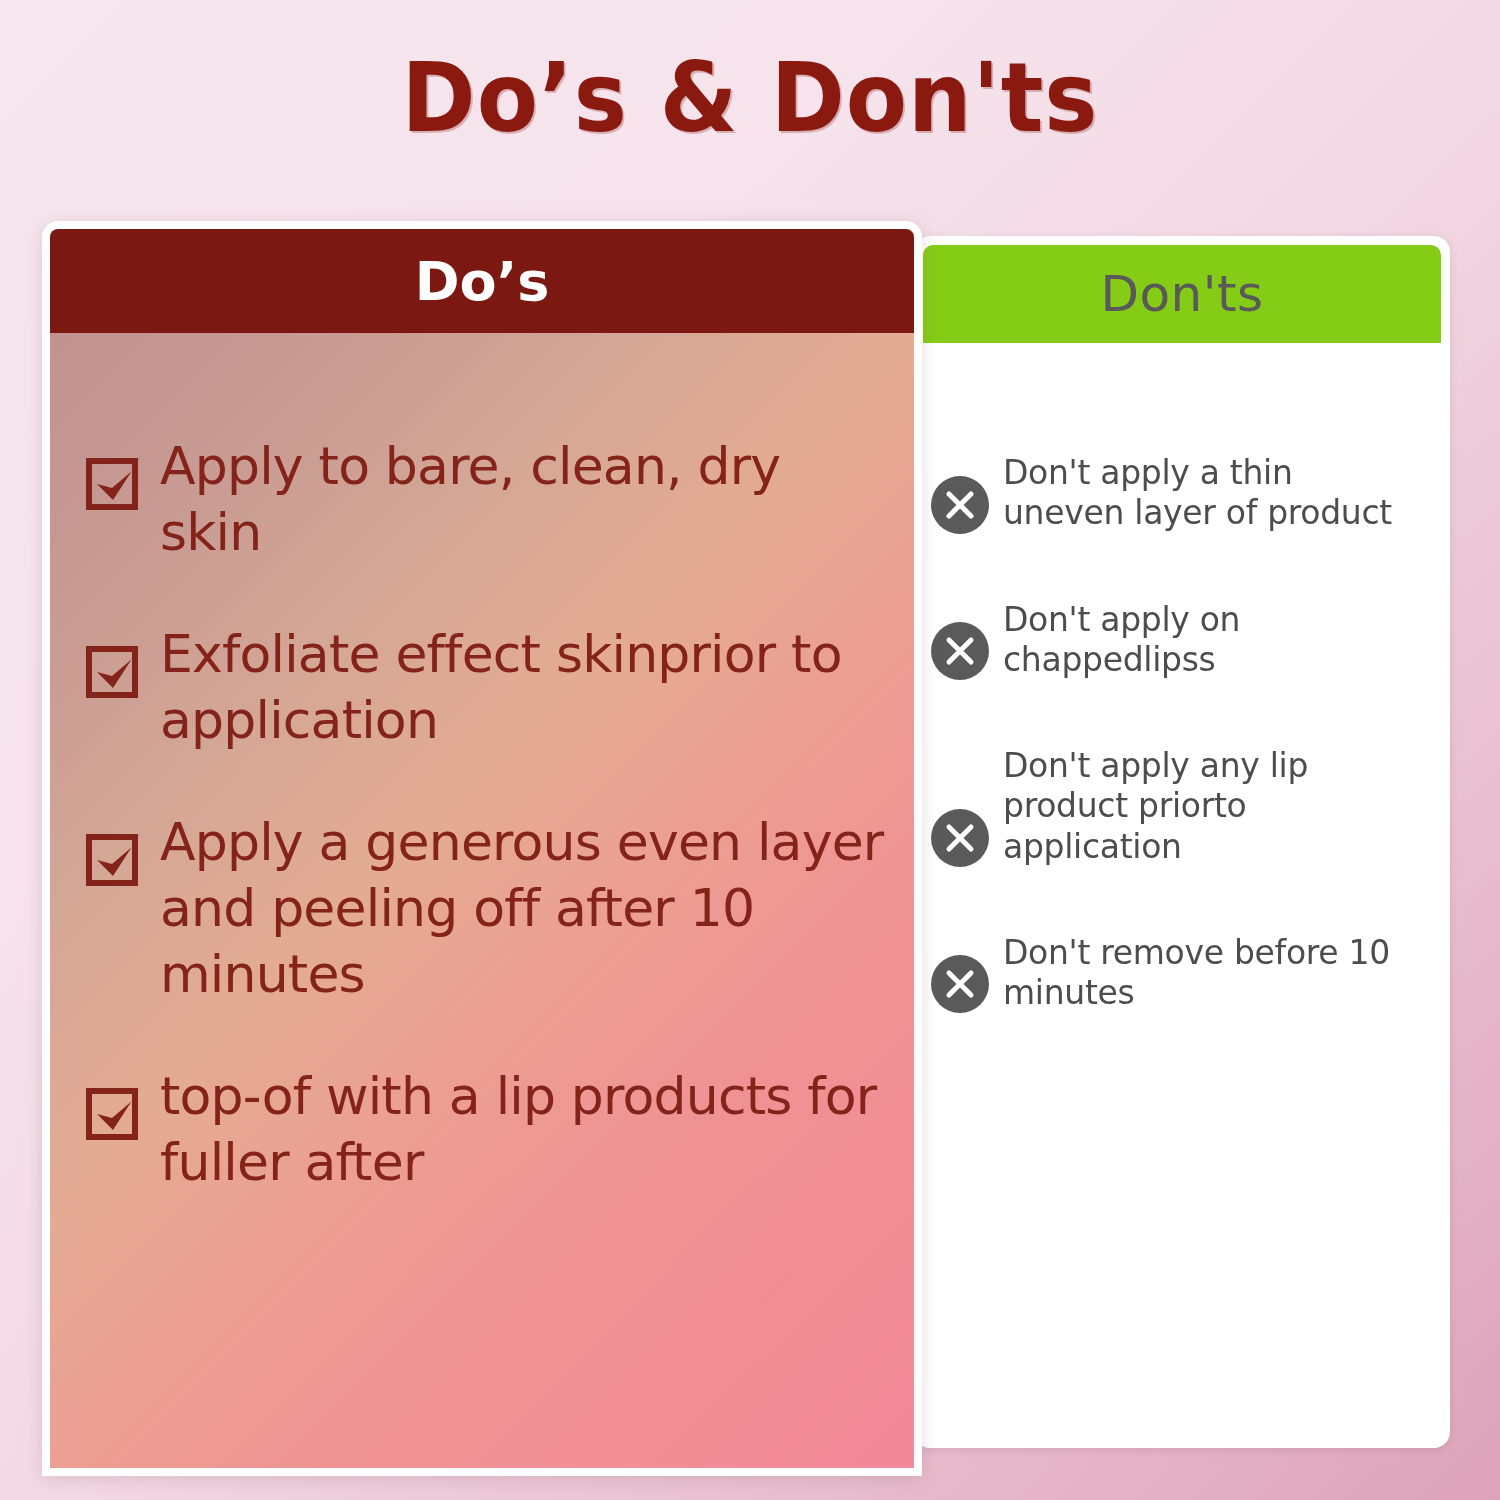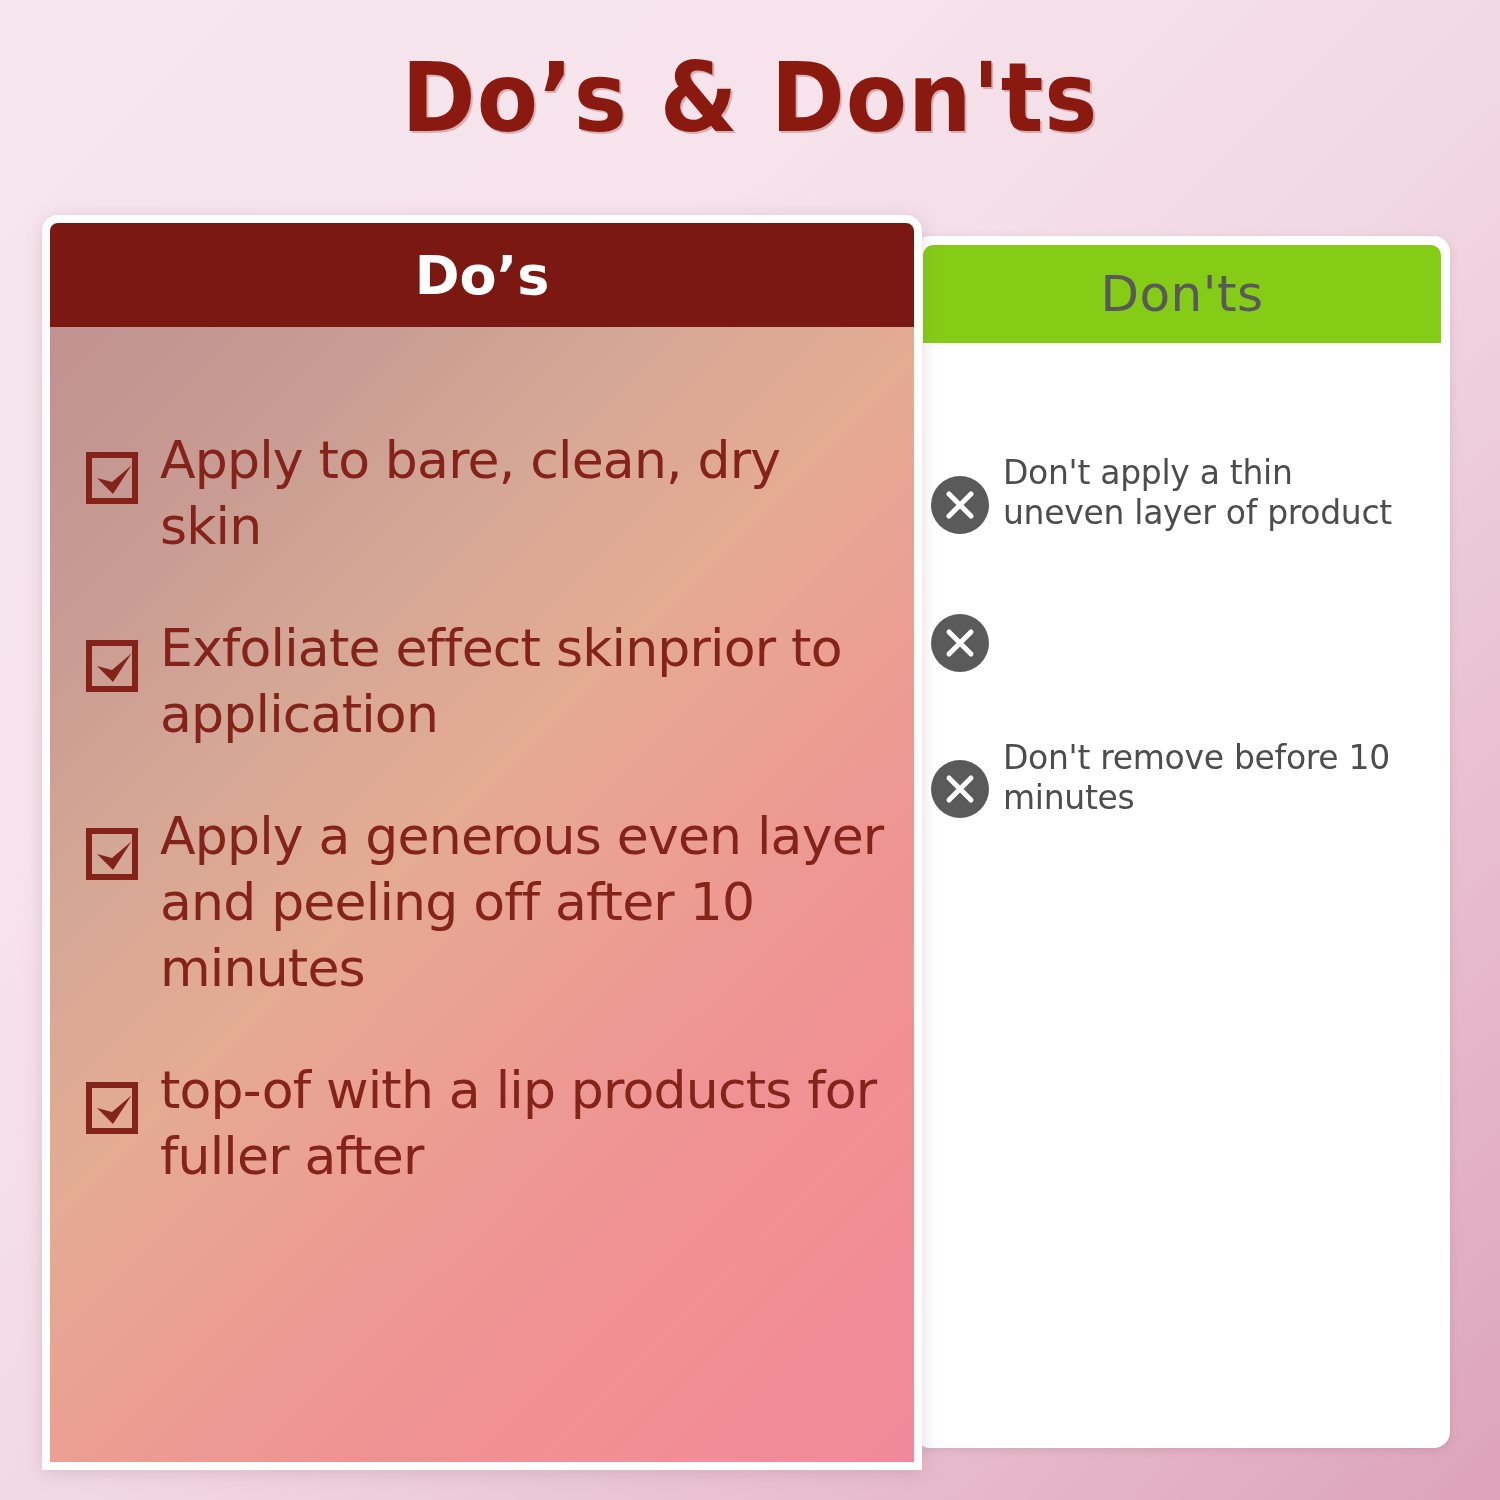--- a/index.html
+++ b/index.html
@@ -88,21 +88,21 @@
     font-size: 33px;
     line-height: 1.22;
     color: #4d4d4d;
     letter-spacing: -0.3px;
   }
 
   
   .dos-card {
     position: absolute;
     left: 42px;
-    top: 215px;
+    top: 221px;
     width: 880px;
     height: 1255px;
     z-index: 2;
     filter: drop-shadow(0 3px 9px rgba(130,95,105,0.22));
   }
   .dos-header {
     height: 112px;
     background: #7c1812;
     border-radius: 16px 16px 0 0;
     display: flex;
@@ -169,26 +169,34 @@
   <div class="donts-body">
 
     <div class="dont-item">
       <svg class="x-icon" viewBox="0 0 58 58">
         <circle cx="29" cy="29" r="29" fill="#5a5a5a"></circle>
         <path d="M18 18 L40 40 M40 18 L18 40" stroke="#ffffff" stroke-width="5" stroke-linecap="round"></path>
       </svg>
       <div class="dont-text">Don't apply a thin uneven layer of product</div>
     </div>
 
-
-    <div class="dont-item">
-      <svg class="x-icon" viewBox="0 0 58 58">
-        <circle cx="29" cy="29" r="29" fill="#5a5a5a"></circle>
-        <path d="M18 18 L40 40 M40 18 L18 40" stroke="#ffffff" stroke-width="5" stroke-linecap="round"></path>
-      </svg>
+    <div class="dont-item">
+      <svg class="x-icon" viewBox="0 0 58 58">
+        <circle cx="29" cy="29" r="29" fill="#5a5a5a"></circle>
+        <path d="M18 18 L40 40 M40 18 L18 40" stroke="#ffffff" stroke-width="5" stroke-linecap="round"></path>
+      </svg>
+      <div class="dont-text">Don't apply on chappedlipss</div>
+    </div>
+
+    <div class="dont-item">
+      <svg class="x-icon" viewBox="0 0 58 58">
+        <circle cx="29" cy="29" r="29" fill="#5a5a5a"></circle>
+        <path d="M18 18 L40 40 M40 18 L18 40" stroke="#ffffff" stroke-width="5" stroke-linecap="round"></path>
+      </svg>
+      <div class="dont-text">Don't apply any lip product priorto application</div>
     </div>
 
     <div class="dont-item">
       <svg class="x-icon" viewBox="0 0 58 58">
         <circle cx="29" cy="29" r="29" fill="#5a5a5a"></circle>
         <path d="M18 18 L40 40 M40 18 L18 40" stroke="#ffffff" stroke-width="5" stroke-linecap="round"></path>
       </svg>
       <div class="dont-text">Don't remove before 10 minutes</div>
     </div>
 

